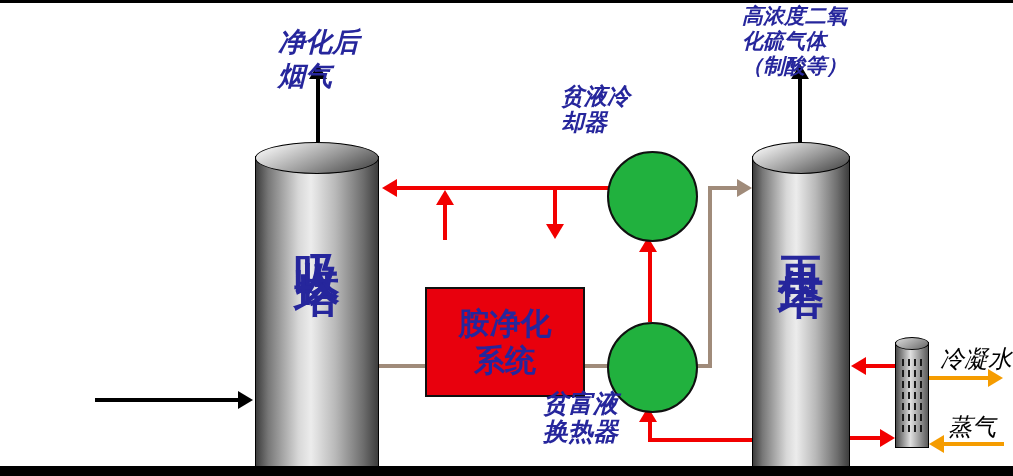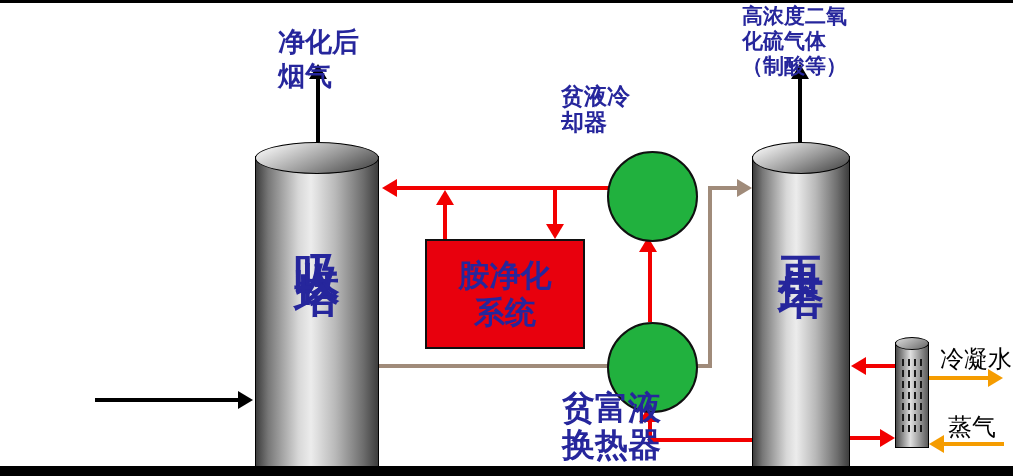--- a/index.html
+++ b/index.html
@@ -16,21 +16,21 @@
   .tower-body{position:absolute;left:0;right:0;top:14px;bottom:0;
     background:linear-gradient(90deg,#3d3d3d 0%,#777 10%,#d8d8d8 35%,#ececec 45%,#b9b9b9 65%,#6d6d6d 88%,#3d3d3d 100%);
     border-left:1px solid #000;border-right:1px solid #000;}
   .tower-cap{position:absolute;left:0;right:0;top:0;height:30px;border-radius:50%;
     background:linear-gradient(155deg,#e8e8e8 15%,#9a9a9a 55%,#474747 95%);border:1px solid #000;}
   .tower-label{position:absolute;left:50%;transform:translateX(-50%);
     writing-mode:vertical-rl;text-orientation:upright;
     font-weight:bold;font-size:45px;letter-spacing:9px;color:var(--label-blue);z-index:2;}
 
   .redbox{position:absolute;background:var(--box-red);border:2px solid #101010;z-index:3;
-    display:flex;align-items:center;justify-content:center;}
+    display:flex;align-items:center;justify-content:center;margin-top:48px;}
   .redbox-label{font-weight:bold;font-size:31px;color:var(--label-blue);
     white-space:pre-line;text-align:center;line-height:1.2;}
 
   .circle{position:absolute;width:87px;height:87px;border-radius:50%;
     background:var(--vessel-green);border:2px solid #101010;z-index:3;}
 
   .reboiler{position:absolute;z-index:2;}
   .reboiler-body{position:absolute;left:0;right:0;top:5px;bottom:0;
     background:linear-gradient(90deg,#4a4a4a,#e0e0e0 45%,#5a5a5a);border:1px solid #000;}
   .reboiler-cap{position:absolute;left:0;right:0;top:0;height:11px;border-radius:50%;
@@ -49,21 +49,21 @@
   .arr.up{border-left:9px solid transparent;border-right:9px solid transparent;border-bottom:15px solid #000;}
   .arr.down{border-left:9px solid transparent;border-right:9px solid transparent;border-top:15px solid #000;}
   .arr.left{border-top:9px solid transparent;border-bottom:9px solid transparent;border-right:15px solid #000;}
   .arr.right{border-top:9px solid transparent;border-bottom:9px solid transparent;border-left:15px solid #000;}
   .arr.red.up{border-bottom-color:var(--pipe-red);} .arr.red.down{border-top-color:var(--pipe-red);}
   .arr.red.left{border-right-color:var(--pipe-red);} .arr.red.right{border-left-color:var(--pipe-red);}
   .arr.tan.right{border-left-color:var(--pipe-tan);}
   .arr.orange.right{border-left-color:var(--pipe-orange);} .arr.orange.left{border-right-color:var(--pipe-orange);}
 
   
-  .lbl{position:absolute;z-index:5;font-weight:bold;line-height:1.25;}
+  .lbl{position:absolute;z-index:5;font-weight:bold;line-height:1.25;font-style:italic;}
   .ml{white-space:pre-line;}
   .blue{color:var(--label-blue);}
   .black-t{color:#000;}
 </style>
 </head>
 <body>
 
 <div class="stage">
 
   <div class="bar" style="left:0;top:0;width:1013px;height:3px"></div>
@@ -131,18 +131,18 @@
   <div class="hl orange" style="left:944px;top:442px;width:60px"></div>
   <div class="arr left orange" style="left:929px;top:435px"></div>
 
   <div class="lbl blue ml" style="left:278px;top:26px;font-size:27px">净化后
 烟气</div>
   <div class="lbl blue ml" style="left:742px;top:4px;font-size:21px;line-height:1.18">高浓度二氧
 化硫气体
 （制酸等）</div>
   <div class="lbl blue ml" style="left:561px;top:84px;font-size:23px;line-height:1.12">贫液冷
 却器</div>
-  <div class="lbl blue ml" style="left:562px;top:390px;font-size:33px;line-height:1.12">贫富液
+  <div class="lbl blue ml" style="left:543px;top:390px;font-size:25px;line-height:1.12">贫富液
 换热器</div>
   <div class="lbl black-t" style="left:940px;top:344px;font-size:24px;font-weight:400">冷凝水</div>
   <div class="lbl black-t" style="left:948px;top:412px;font-size:24px;font-weight:400">蒸气</div>
 
 </div>
 
 </body></html>

